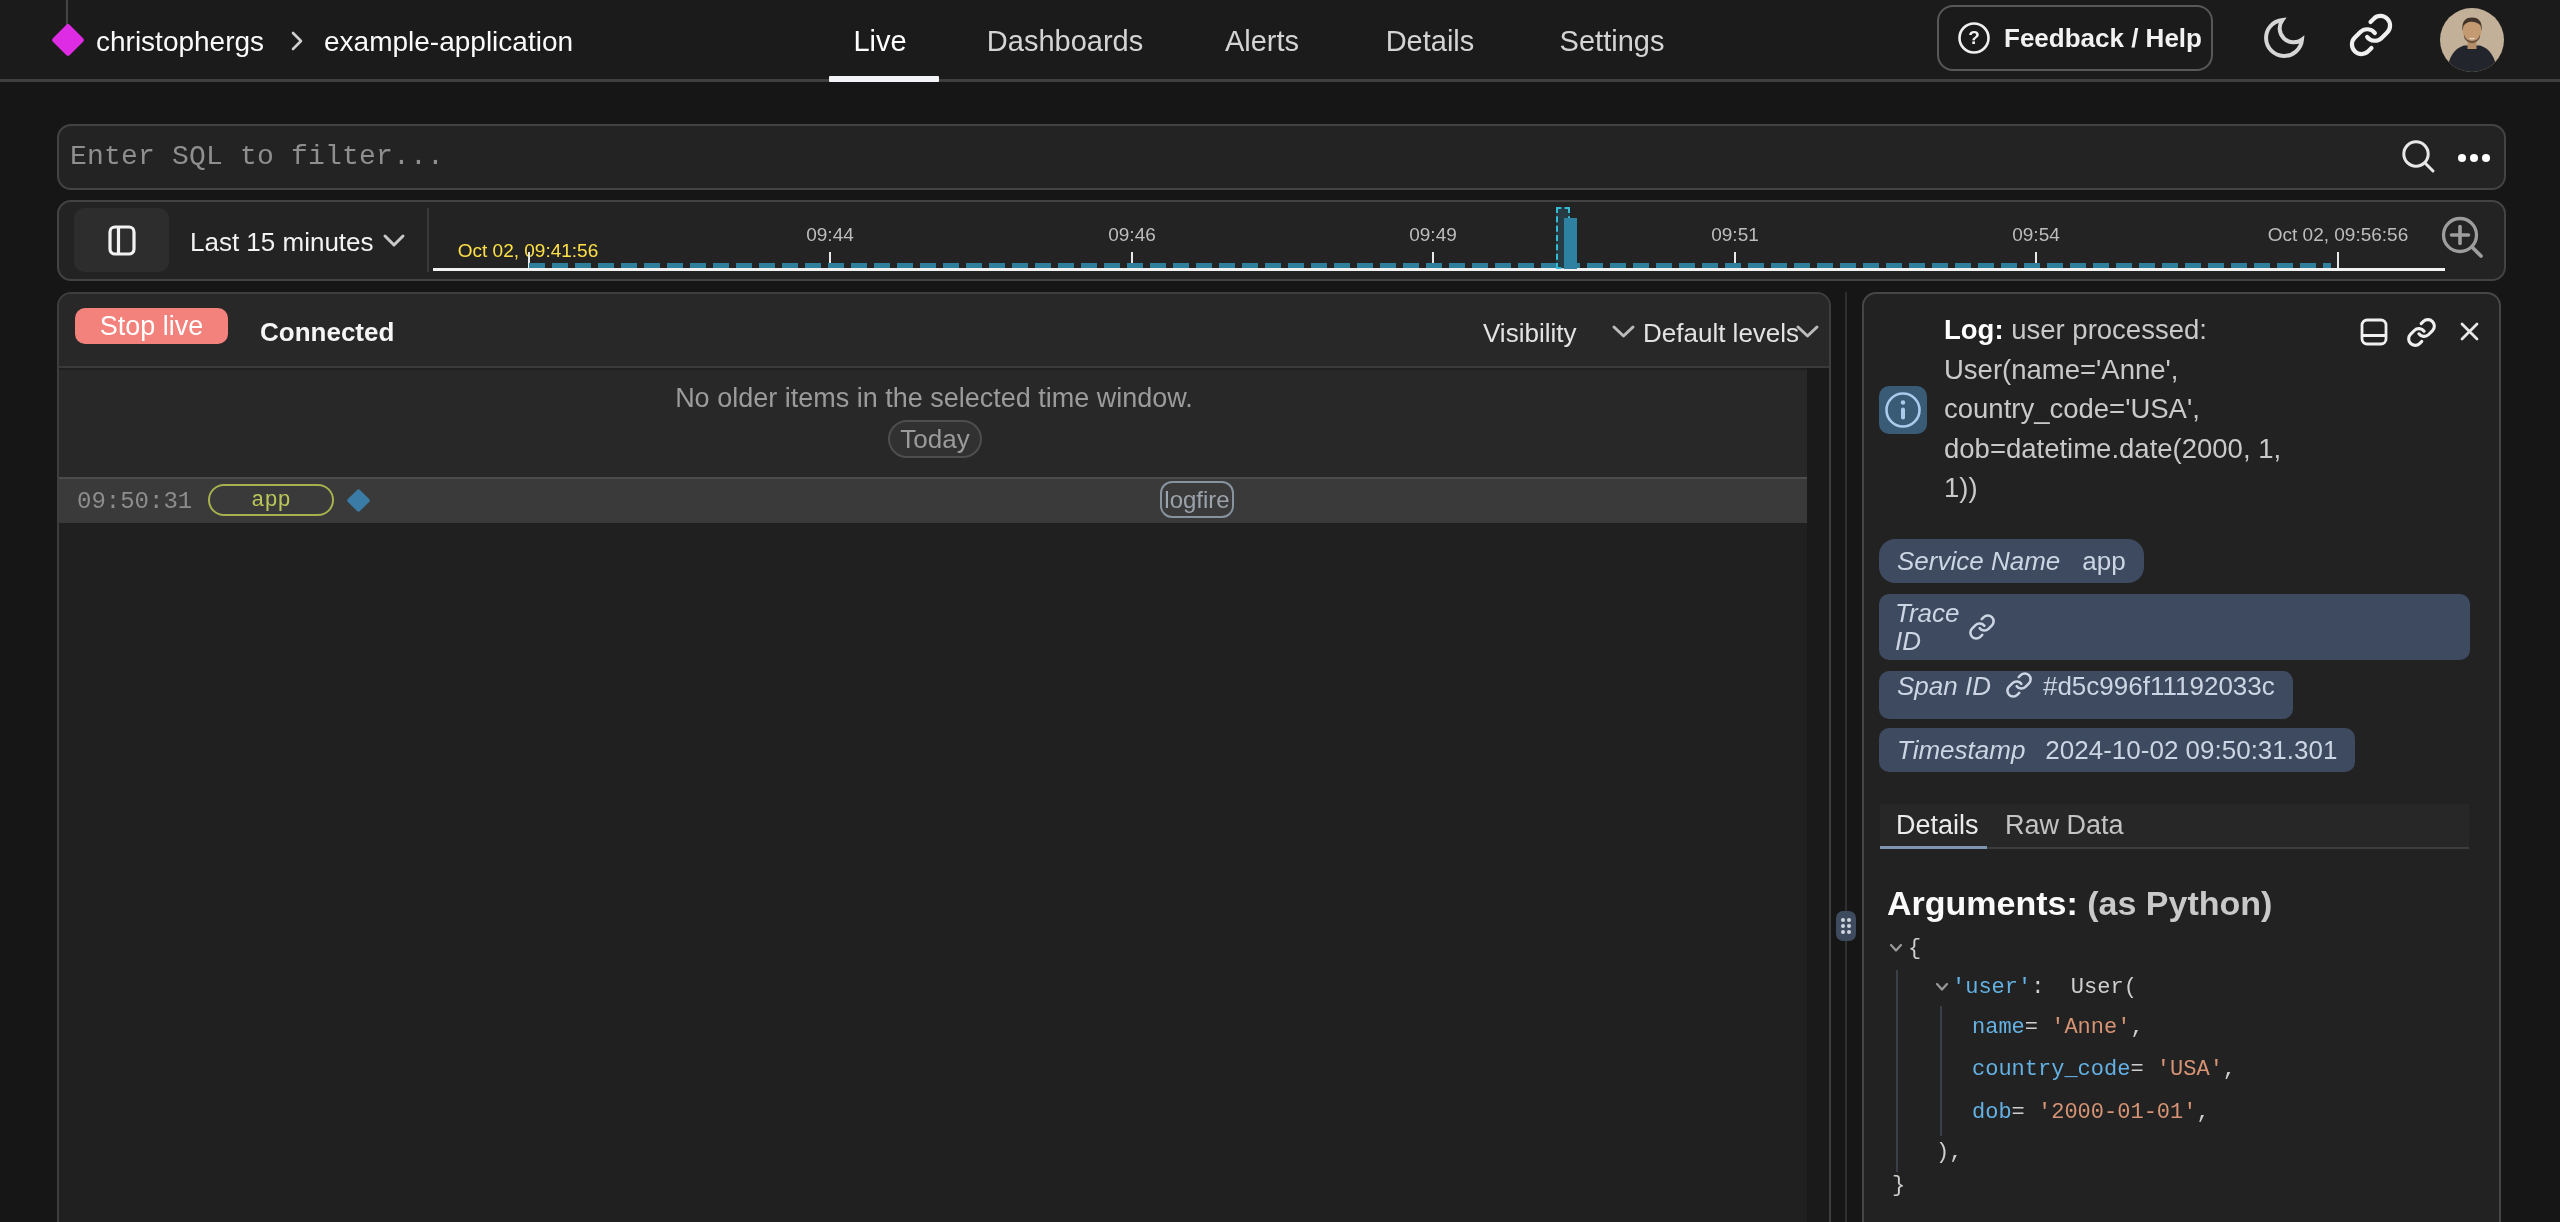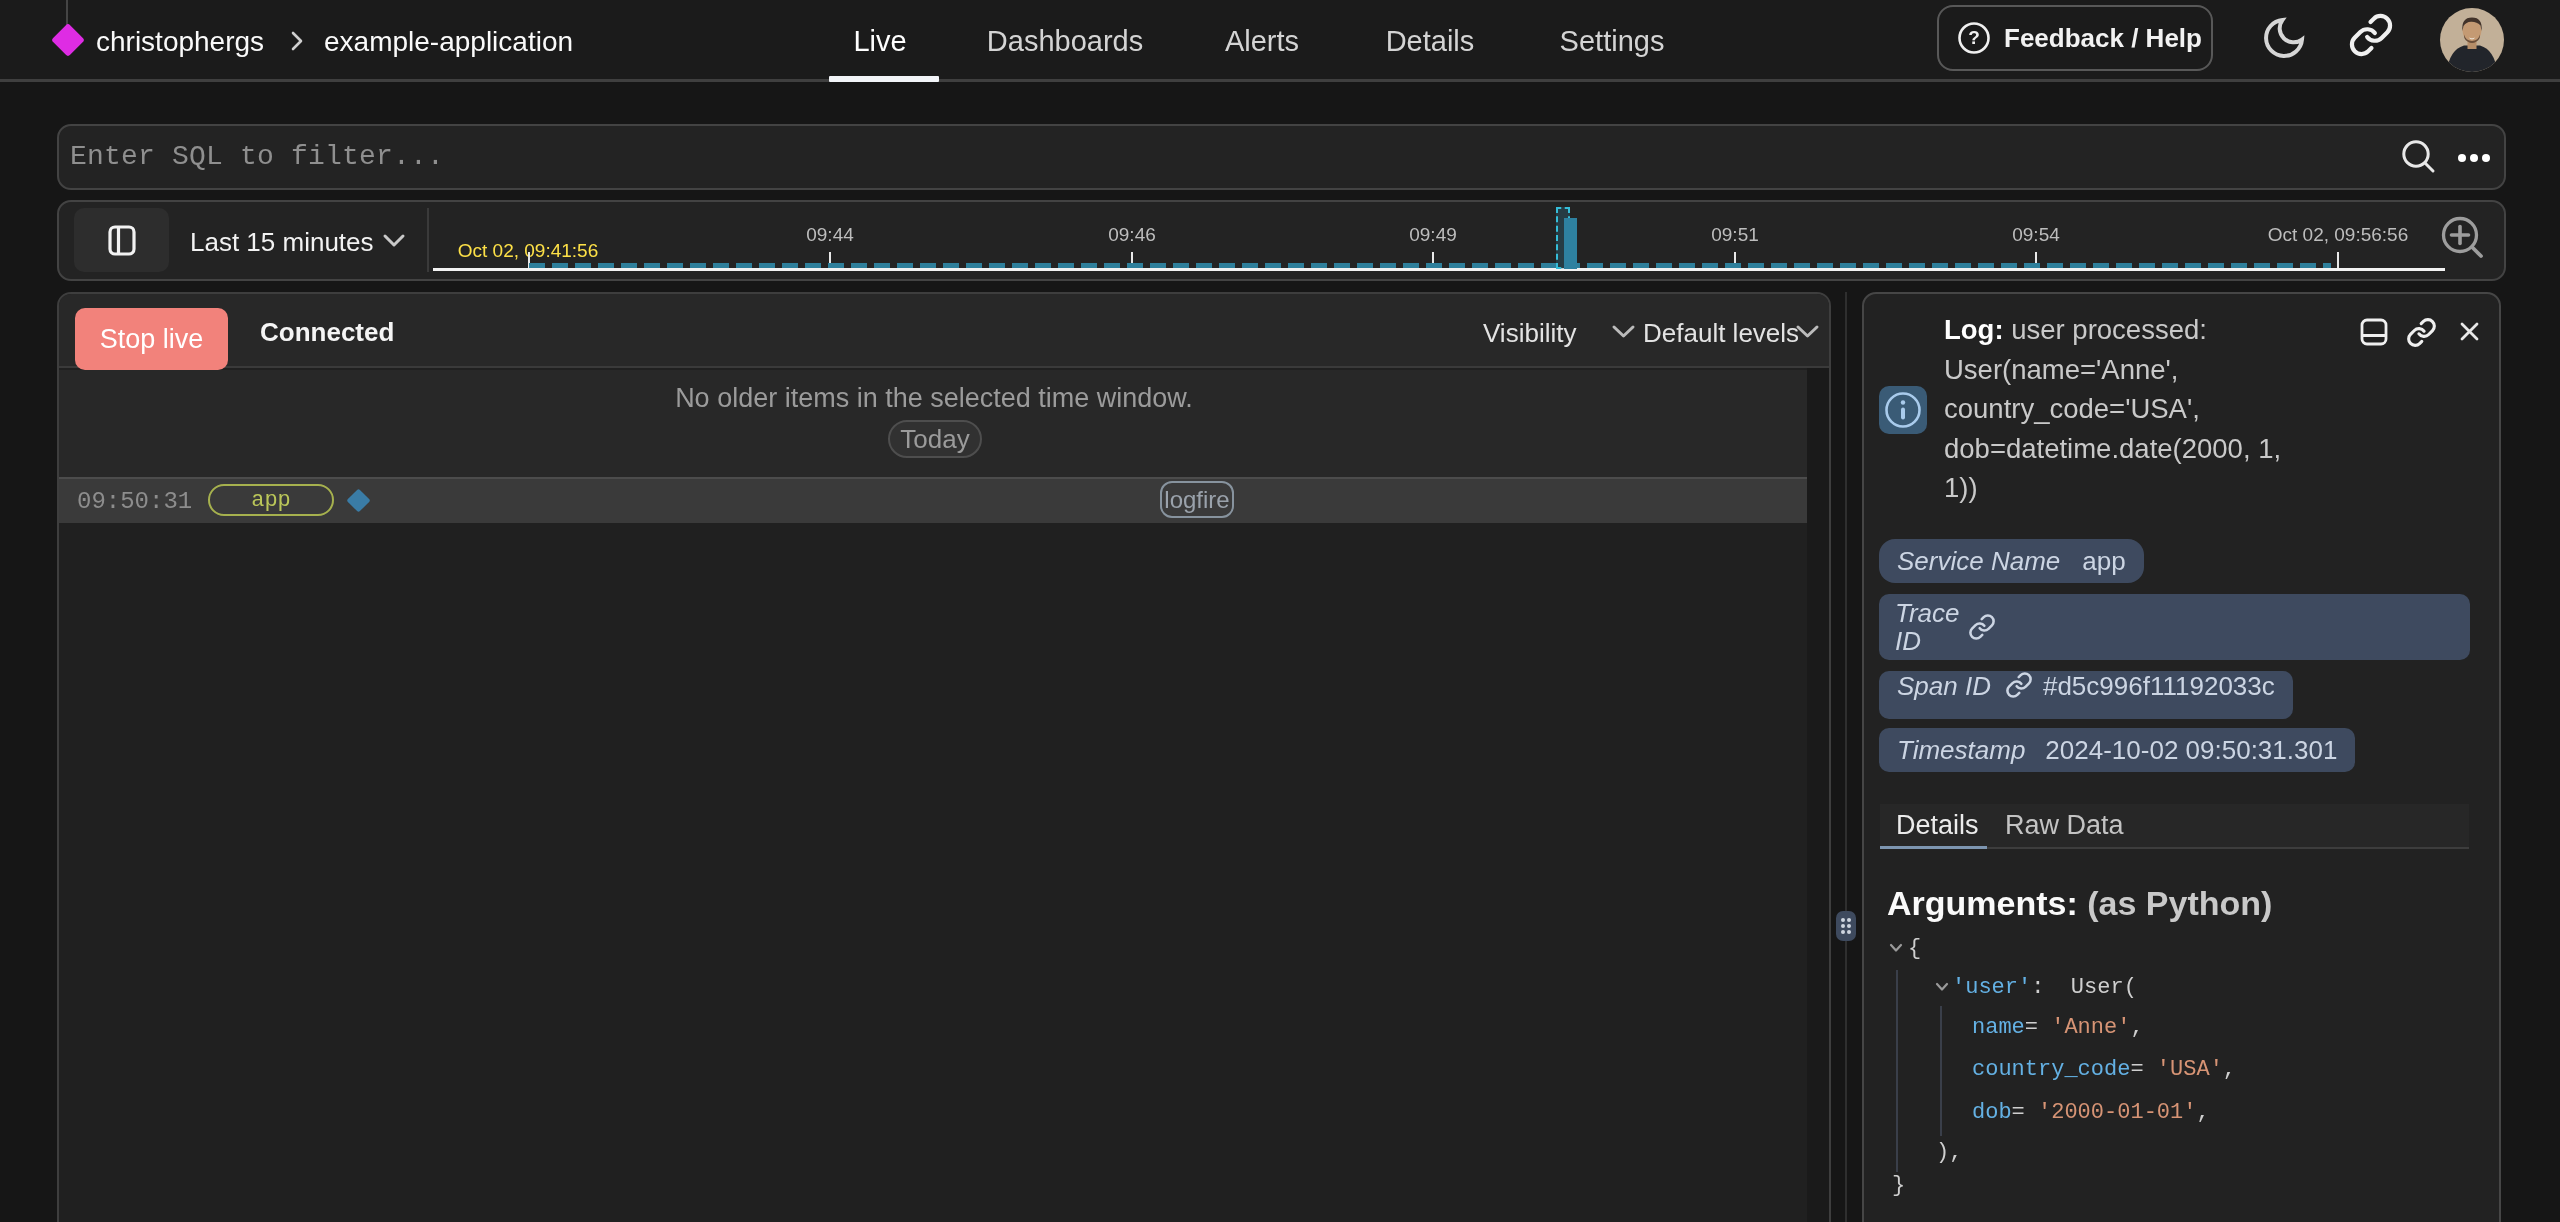--- a/index.html
+++ b/index.html
@@ -108,21 +108,21 @@
 <svg class="abs" style="left:2437px;top:212px;" width="50" height="50" viewBox="0 0 50 50">
     <circle cx="23" cy="23" r="16.5" fill="none" stroke="#9d9d9d" stroke-width="3.3"></circle>
     <line x1="23" y1="14.5" x2="23" y2="31.5" stroke="#9d9d9d" stroke-width="3.6" stroke-linecap="round"></line>
     <line x1="14.5" y1="23" x2="31.5" y2="23" stroke="#9d9d9d" stroke-width="3.6" stroke-linecap="round"></line>
     <line x1="35" y1="35" x2="44" y2="44" stroke="#9d9d9d" stroke-width="3.8" stroke-linecap="round"></line>
   </svg>
 
 <div class="abs" style="left:57px;top:292px;width:1774px;height:938px;background:#202020;border:2px solid #3e3e3e;border-radius:14px 14px 0 0;overflow:hidden;">
 
   <div class="abs" style="left:0;top:0;width:1774px;height:74px;background:#282828;border-bottom:2px solid #3a3a3a;"></div>
-  <div class="abs" style="left:16px;top:14px;width:153px;height:62px;background:#f2827b;border-radius:10px;display:flex;align-items:center;justify-content:center;font-size:27px;color:#ffffff;">Stop live</div>
+  <div class="abs" style="left:16px;top:14px;width:153px;height:36px;background:#f2827b;border-radius:10px;display:flex;align-items:center;justify-content:center;font-size:27px;color:#ffffff;">Stop live</div>
   <div class="abs" style="left:201px;top:23px;font-size:26px;font-weight:600;color:#f5f5f5;">Connected</div>
   <div class="abs" style="left:1424px;top:24px;font-size:26px;color:#e3e3e3;">Visibility</div>
   <svg class="abs" style="left:1551px;top:29px;" width="27" height="17" viewBox="0 0 27 17">
       <path d="M4 4 L13.5 13 L23 4" fill="none" stroke="#bbbbbb" stroke-width="3" stroke-linecap="round" stroke-linejoin="round"></path>
     </svg>
   <div class="abs" style="left:1584px;top:24px;font-size:26px;color:#e3e3e3;">Default levels</div>
   <svg class="abs" style="left:1735px;top:29px;" width="27" height="17" viewBox="0 0 27 17">
       <path d="M4 4 L13.5 13 L23 4" fill="none" stroke="#bbbbbb" stroke-width="3" stroke-linecap="round" stroke-linejoin="round"></path>
     </svg>
 

